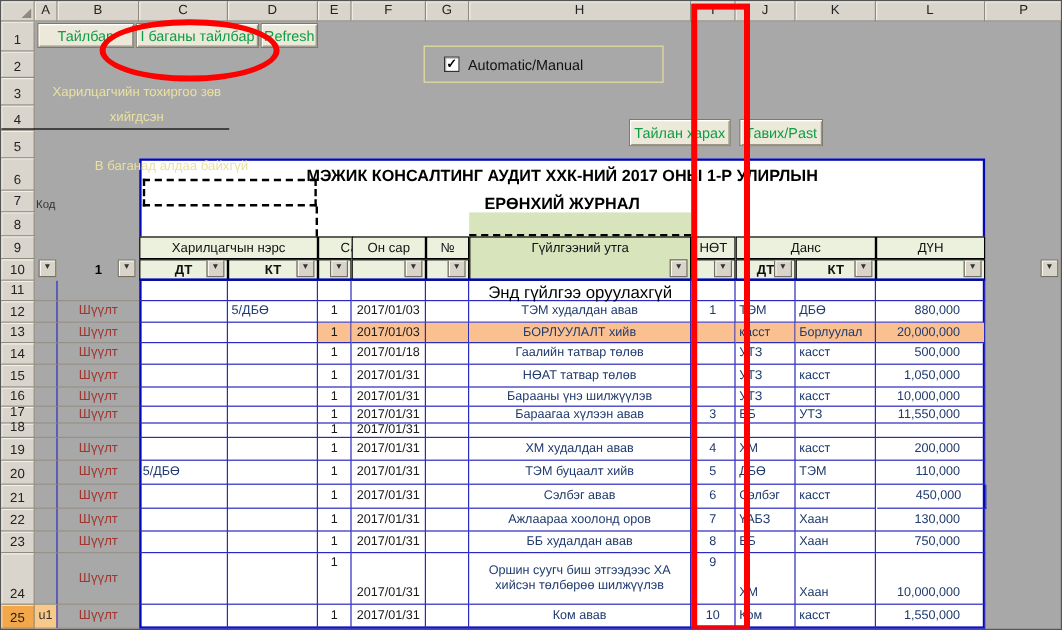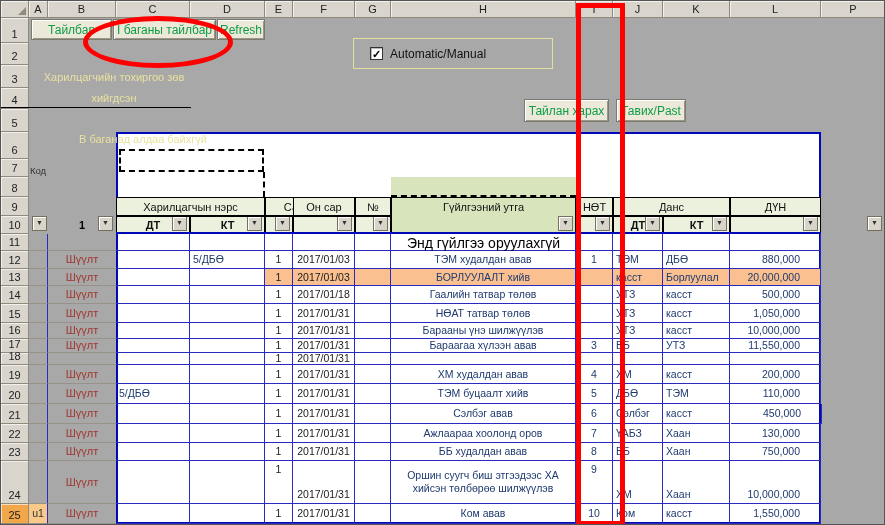--- a/index.html
+++ b/index.html
@@ -309,20 +309,22 @@
     <span class="abs" style="left:36px;top:8px;font-size:12px;color:#111;">Automatic/Manual</span>
   </div>
 
   <div class="btn" style="left:523px;top:98px;width:85px;height:23px;">Тайлан харах</div>
   <div class="btn" style="left:615px;top:98px;width:70px;height:23px;">Тавих/Past</div>
 
   <div class="ylw" style="left:28px;top:66px;width:170px;text-align:center;"><span>Харилцагчийн тохиргоо зөв</span><br><span>хийгдсэн</span></div>
   <div class="abs" style="left:0px;top:106px;width:190px;border-top:1px solid #000;"></div>
   <div class="ylw" style="left:30px;top:128px;white-space:nowrap;margin-left:48px;">В баганад алдаа байхгүй</div>
 
+  <div class="abs" style="left:115px;top:134px;width:705px;text-align:center;font-size:13.5px;
+       font-weight:bold;color:#000;line-height:23px;"><span>МЭЖИК КОНСАЛТИНГ АУДИТ ХХК-НИЙ 2017 ОНЫ 1-Р УЛИРЛЫН</span><br><span>ЕРӨНХИЙ ЖУРНАЛ</span></div>
 
   <div class="abs" style="left:118px;top:148px;width:145px;height:23px;border:2px dashed #000;"></div>
   <div class="abs" style="left:262px;top:171px;width:0;height:25px;border-left:2px dashed #000;"></div>
 
   <div class="abs" style="left:29px;top:164px;width:18px;height:32px;font-size:9.5px;color:#333;
        line-height:11px;overflow:hidden;">Код</div>
 
   <div class="abs" style="left:390px;top:234px;width:185px;height:16px;text-align:center;
        font-size:14px;color:#000;">Энд гүйлгээ оруулахгүй</div>
 

